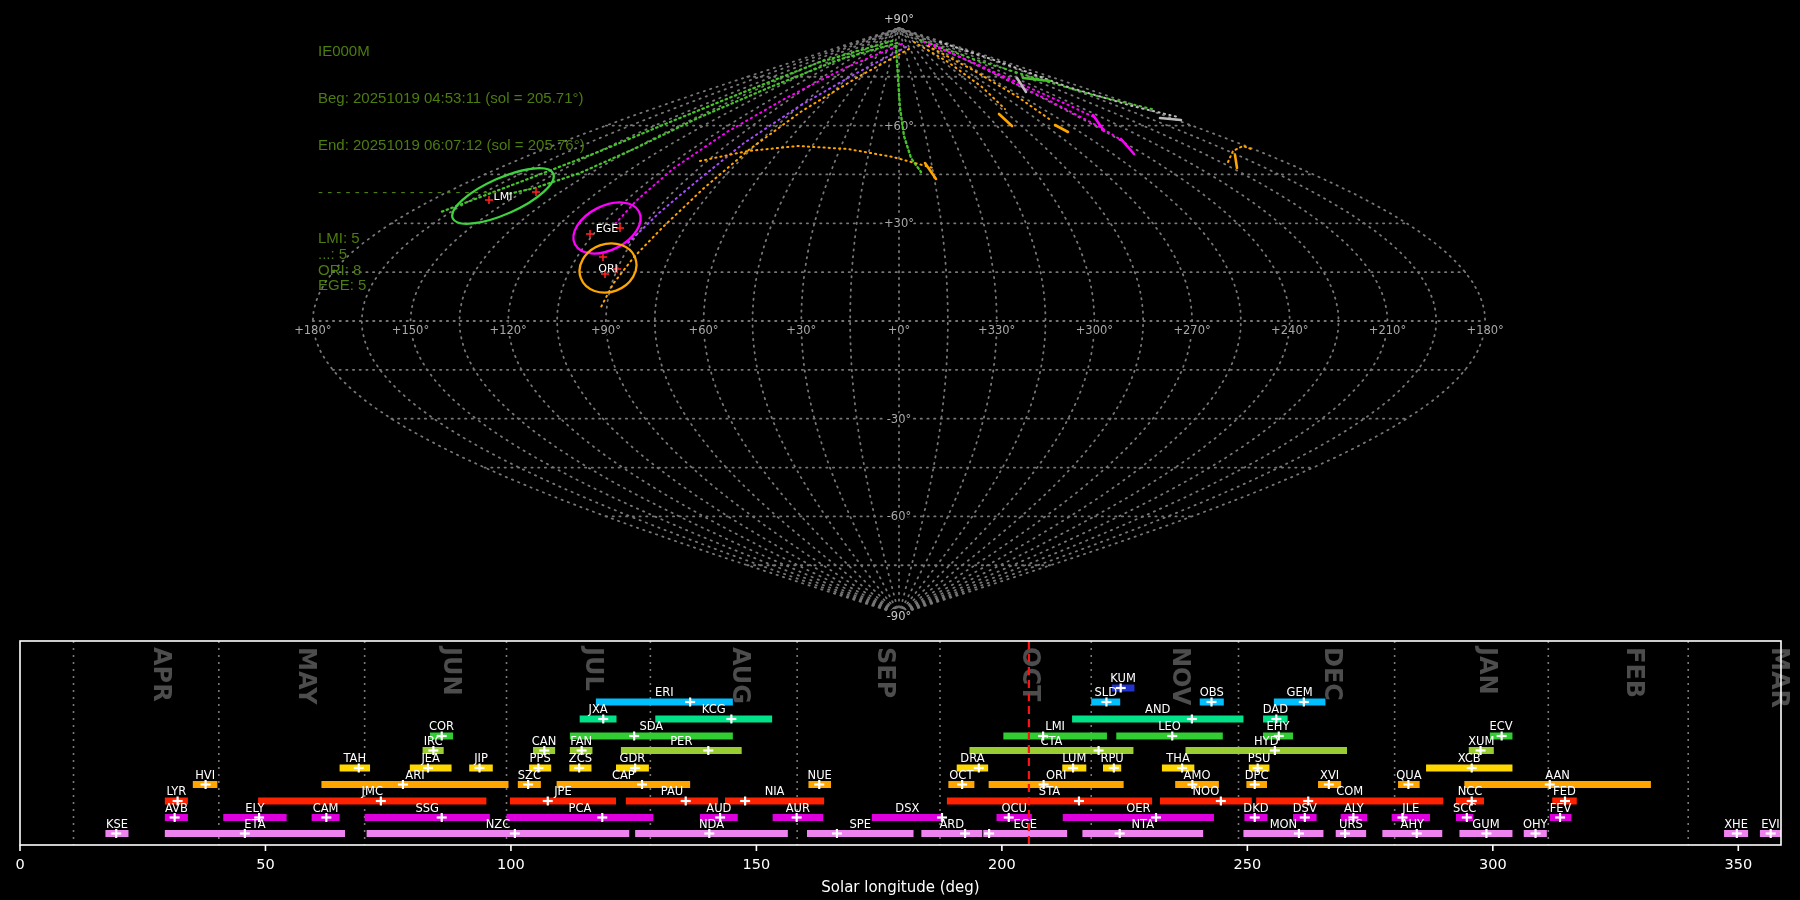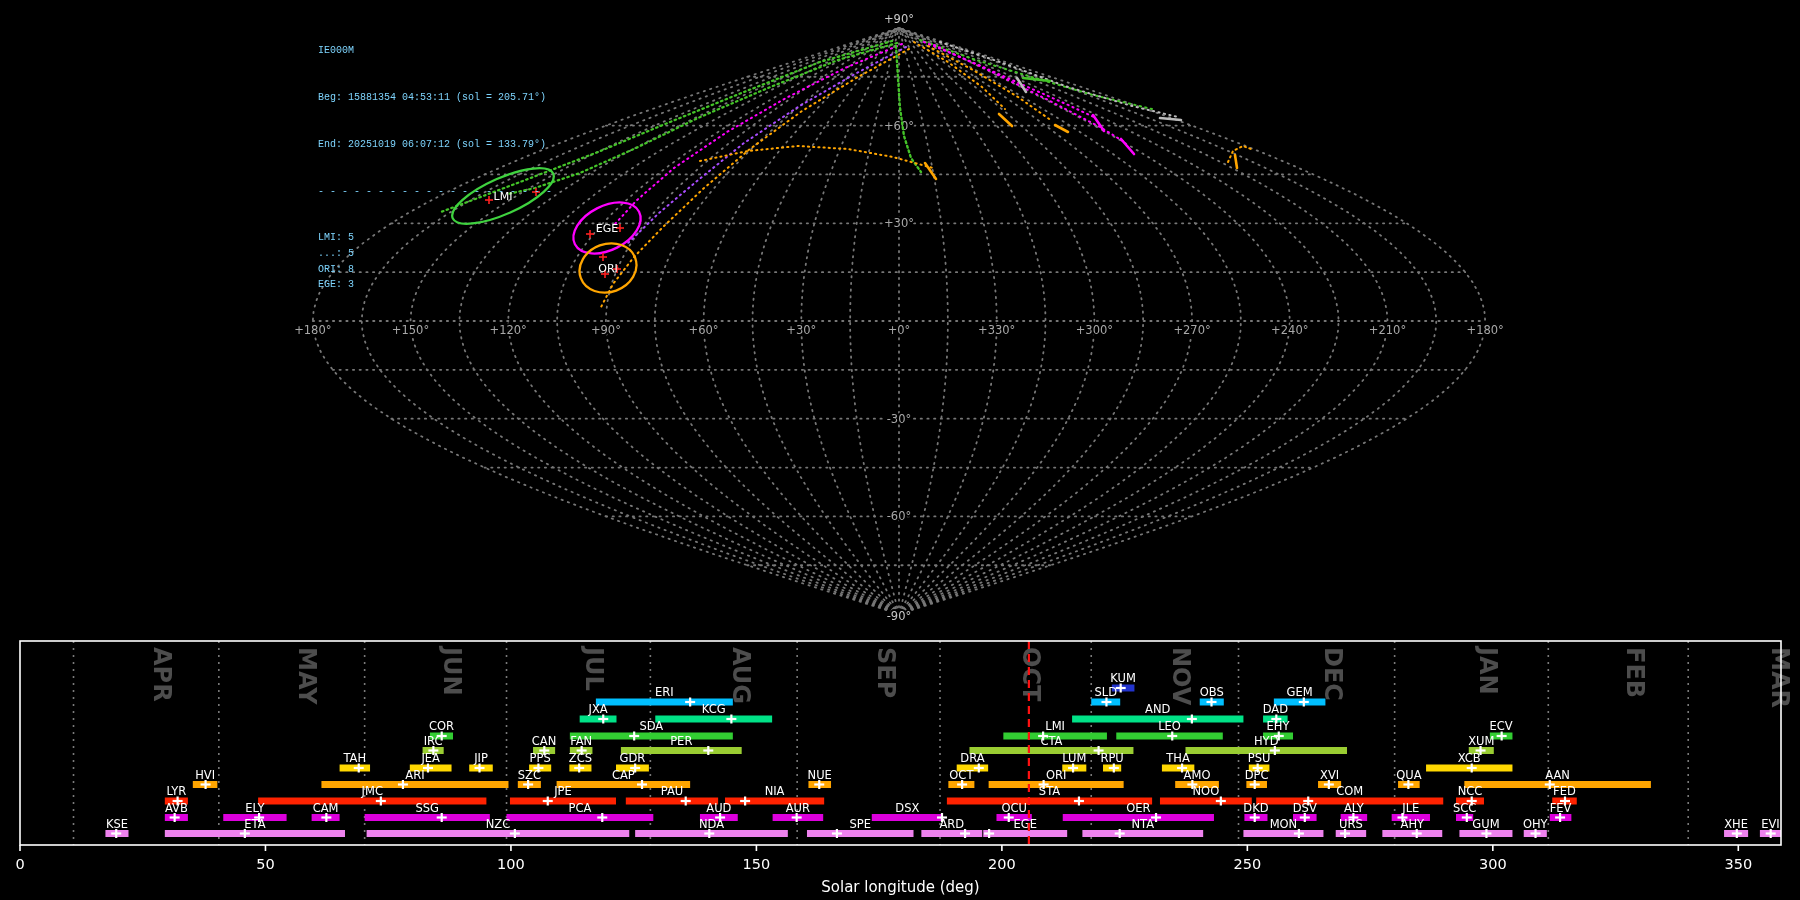--- a/index.html
+++ b/index.html
@@ -1,20 +1,20 @@
 <!DOCTYPE html>
 <html><head>
 <meta charset="utf-8">
 <style>
   html,body{margin:0;padding:0;background:#000;}
   .stage{position:relative;width:1800px;height:900px;background:#000;overflow:hidden;
          font-family:"DejaVu Sans",sans-serif;}
   .stage svg{position:absolute;left:0;top:0;}
-  .header-block{position:absolute;left:318px;top:12px;color:#7dd3fc;
-    font-family:Liberation Mono, monospace;font-size:10px;line-height:15.6px;white-space:pre;}
+  .header-block{position:absolute;left:318px;top:12px;color:#4d7c0f;
+    font-family:Liberation Sans, sans-serif;font-size:15px;line-height:15.6px;white-space:pre;}
   .header-block div{height:15.6px;}
 </style>
 </head>
 <body>
 
 <div class="stage">
 
   <svg id="plot" width="1800" height="900" viewBox="0 0 1800 900">
       <g>
         <g stroke="#8C8C8C" fill="none" stroke-width="1.8" stroke-linecap="round" stroke-dasharray="1.3 5.4" opacity="0.85">
@@ -716,19 +716,19 @@
         <line x1="1492.8185112907722" y1="845" x2="1492.8185112907722" y2="851" stroke="#fff" stroke-width="1.6"></line>
         <text x="1492.8185112907722" y="869" fill="#fff" font-size="14.5" text-anchor="middle">300</text>
         <line x1="1738.2882631725677" y1="845" x2="1738.2882631725677" y2="851" stroke="#fff" stroke-width="1.6"></line>
         <text x="1738.2882631725677" y="869" fill="#fff" font-size="14.5" text-anchor="middle">350</text>
         <text x="900.5" y="892" fill="#fff" font-size="15" text-anchor="middle">Solar longitude (deg)</text>
       </g>
     </svg>
 
   <div class="header-block">
     <div>IE000M</div>
-    <div>Beg: 15881354 04:53:11 (sol = 205.71°)</div>
-    <div>End: 20251019 06:07:12 (sol = 133.79°)</div>
+    <div>Beg: 20251019 04:53:11 (sol = 205.71°)</div>
+    <div>End: 20251019 06:07:12 (sol = 205.76°)</div>
     <div>- - - - - - - - - - - - - - - - - - - -</div>
-    <div id="shower-counts"><div>LMI: 5</div><div>...: 5</div><div>ORI: 8</div><div>EGE: 3</div></div>
+    <div id="shower-counts"><div>LMI: 5</div><div>...: 5</div><div>ORI: 8</div><div>EGE: 5</div></div>
   </div>
 
 </div>
 
 </body></html>

